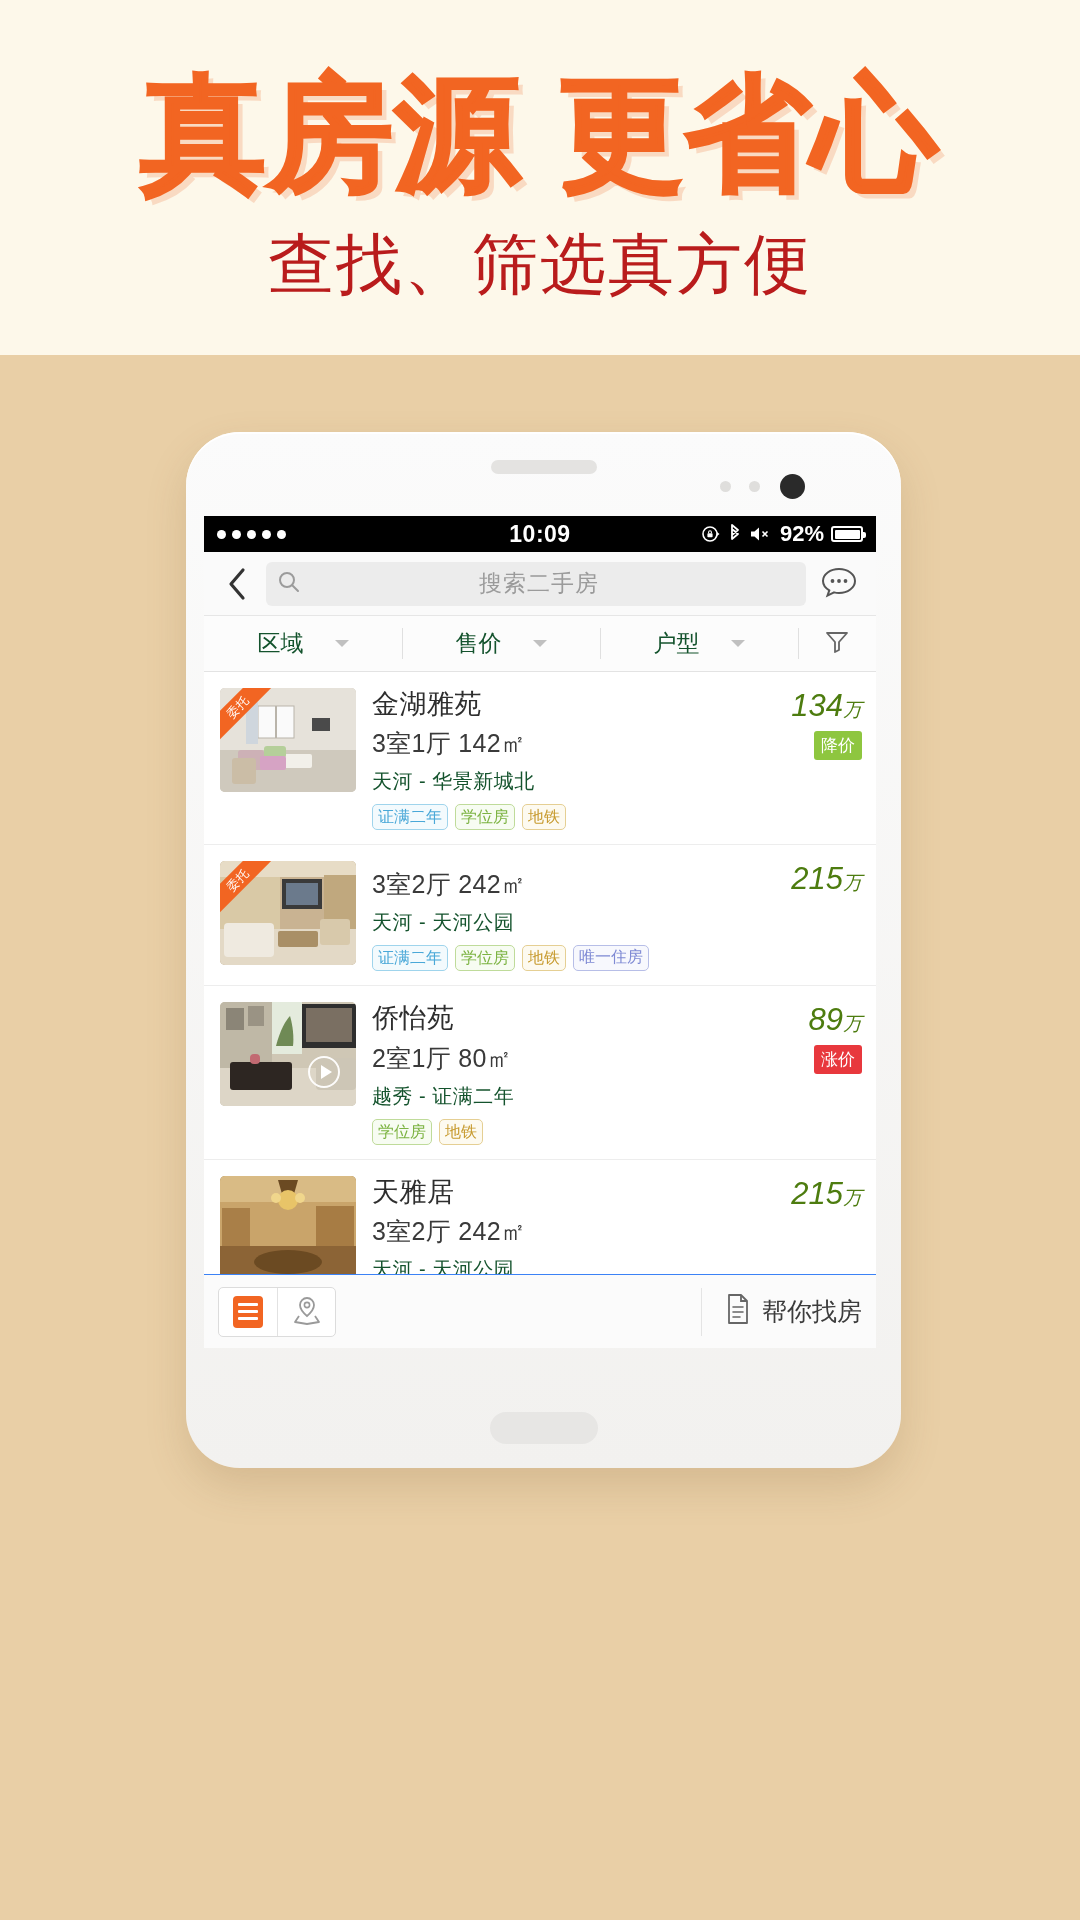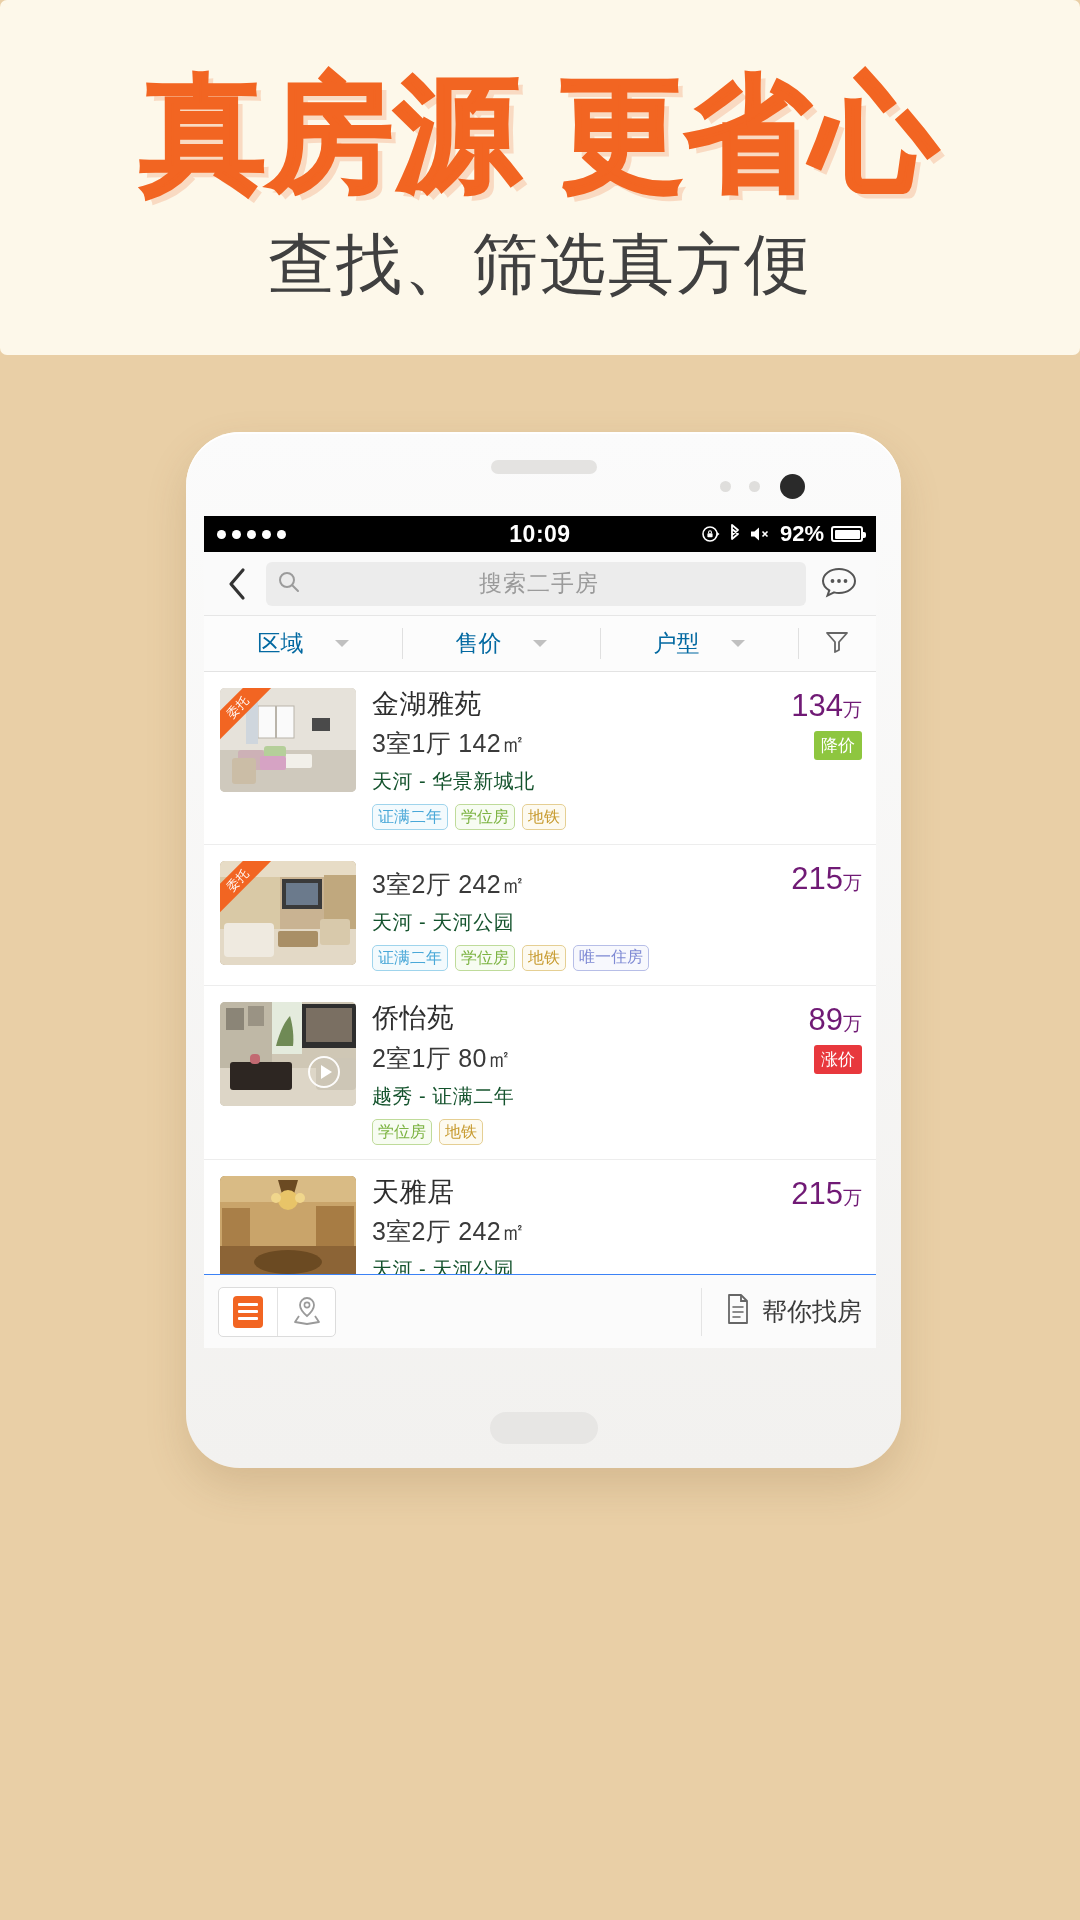--- a/index.html
+++ b/index.html
@@ -7,39 +7,38 @@
     width: 1080px; height: 1920px;
     font-family: "Liberation Sans", "DejaVu Sans", sans-serif;
     overflow: hidden;
   }
   body { background: #e9cfa6; position: relative; }
 
   
   .banner {
     position: absolute; left: 0; top: 0; width: 1080px; height: 355px;
     background: #fdf8ea;
-    border-radius: 7px;
   }
   .headline {
     position: absolute; left: 0; top: 68px; width: 1080px;
     text-align: center;
     font-size: 125px; line-height: 1.05;
     font-weight: 900;
     color: #f26522;
     letter-spacing: 2px;
     font-family: "Liberation Sans", "DejaVu Sans", sans-serif;
     text-shadow: 6px 6px 0 rgba(236,115,55,.22);
     -webkit-text-stroke: 3px #f26522;
     white-space: nowrap;
   }
   .subhead {
     position: absolute; left: 0; top: 228px; width: 1080px;
     text-align: center;
     font-size: 66px; line-height: 1.1;
-    color: #404040; font-weight: 400; letter-spacing: 2px;
+    color: #b91c1c; font-weight: 400; letter-spacing: 2px;
     white-space: nowrap;
   }
 
   
   .phone {
     position: absolute; left: 186px; top: 432px;
     width: 715px; height: 1036px;
     background: linear-gradient(180deg,#fbfbfb 0%,#f2f1ef 100%);
     border-radius: 54px;
     box-shadow: 0 18px 40px rgba(120,90,50,.18), 0 2px 0 rgba(255,255,255,.9) inset;
@@ -92,21 +91,21 @@
   .searchbox .ph {
     flex: 1; text-align: center; color: #9b9b9b; font-size: 23px;
     letter-spacing: 1px; padding-right: 26px;
   }
   .chat-ic { width: 42px; display:flex; align-items:center; justify-content:center; }
 
   
   .filterrow { height: 56px; background: #fcfcfc; display: flex; align-items: stretch; border-bottom: 1px solid #e3e3e3; }
   .filter {
     flex: 1; display: flex; align-items: center; justify-content: center; gap: 31px;
-    font-size: 23px; color: #0369a1; position: relative;
+    font-size: 23px; color: #14532d; position: relative;
   }
   .filter + .filter:before, .funnel:before {
     content: ""; position: absolute; left: 0; top: 12px; bottom: 12px; width: 1px; background: #e0e0e0;
   }
   .caret { width: 0; height: 0; border-left: 7px solid transparent; border-right: 7px solid transparent; border-top: 7px solid #c0c0c0; }
   .funnel { width: 78px; display:flex; align-items:center; justify-content:center; position: relative; }
 
   
   .list { background: #fff; }
   .card { display: flex; padding: 16px 14px 14px 16px; border-bottom: 1px solid #ededed; position: relative; }
@@ -132,21 +131,21 @@
   .spec { font-size: 25px; color: #3a3a3a; margin-top: 7px; letter-spacing: .3px; }
   .loc { font-size: 20px; color: #14532d; margin-top: 8px; letter-spacing: .5px; }
   .tags { display: flex; gap: 7px; margin-top: 9px; flex-wrap: wrap; }
   .tag { font-size: 16px; padding: 2px 5px; border-radius: 5px; border: 1px solid; line-height: 1.25; }
   .tag.blue { color: #4aa8d8; border-color: #9fd4ec; background: #f3fafd; }
   .tag.green { color: #7cb342; border-color: #bfdb9a; background: #f7fcf2; }
   .tag.gold { color: #c79a2e; border-color: #e5cf93; background: #fdfaf0; }
   .tag.purple { color: #7f8ad4; border-color: #b7bee7; background: #f7f8fd; font-family: Liberation Mono, monospace; }
 
   .priceCol { flex: none; width: 104px; text-align: right; padding-top: 2px; }
-  .price { color: #701a75; font-size: 31px; line-height: 1; letter-spacing: 0; }
+  .price { color: #4d7c0f; font-size: 31px; line-height: 1; letter-spacing: 0; font-style: italic; }
   .price .unit { font-size: 19px; }
   .badge { display: inline-block; margin-top: 10px; font-size: 17px; padding: 3px 7px; border-radius: 3px; color: #fff; }
   .badge.down { background: #8ec63f; }
   .badge.up { background: #e8383d; }
 
   
   .bottombar {
     position: absolute; left: 0; right: 0; bottom: 0; height: 74px;
     background: #fbfbfb; border-top: 1px solid #3b82f6;
     display: flex; align-items: center; padding: 0 14px;

